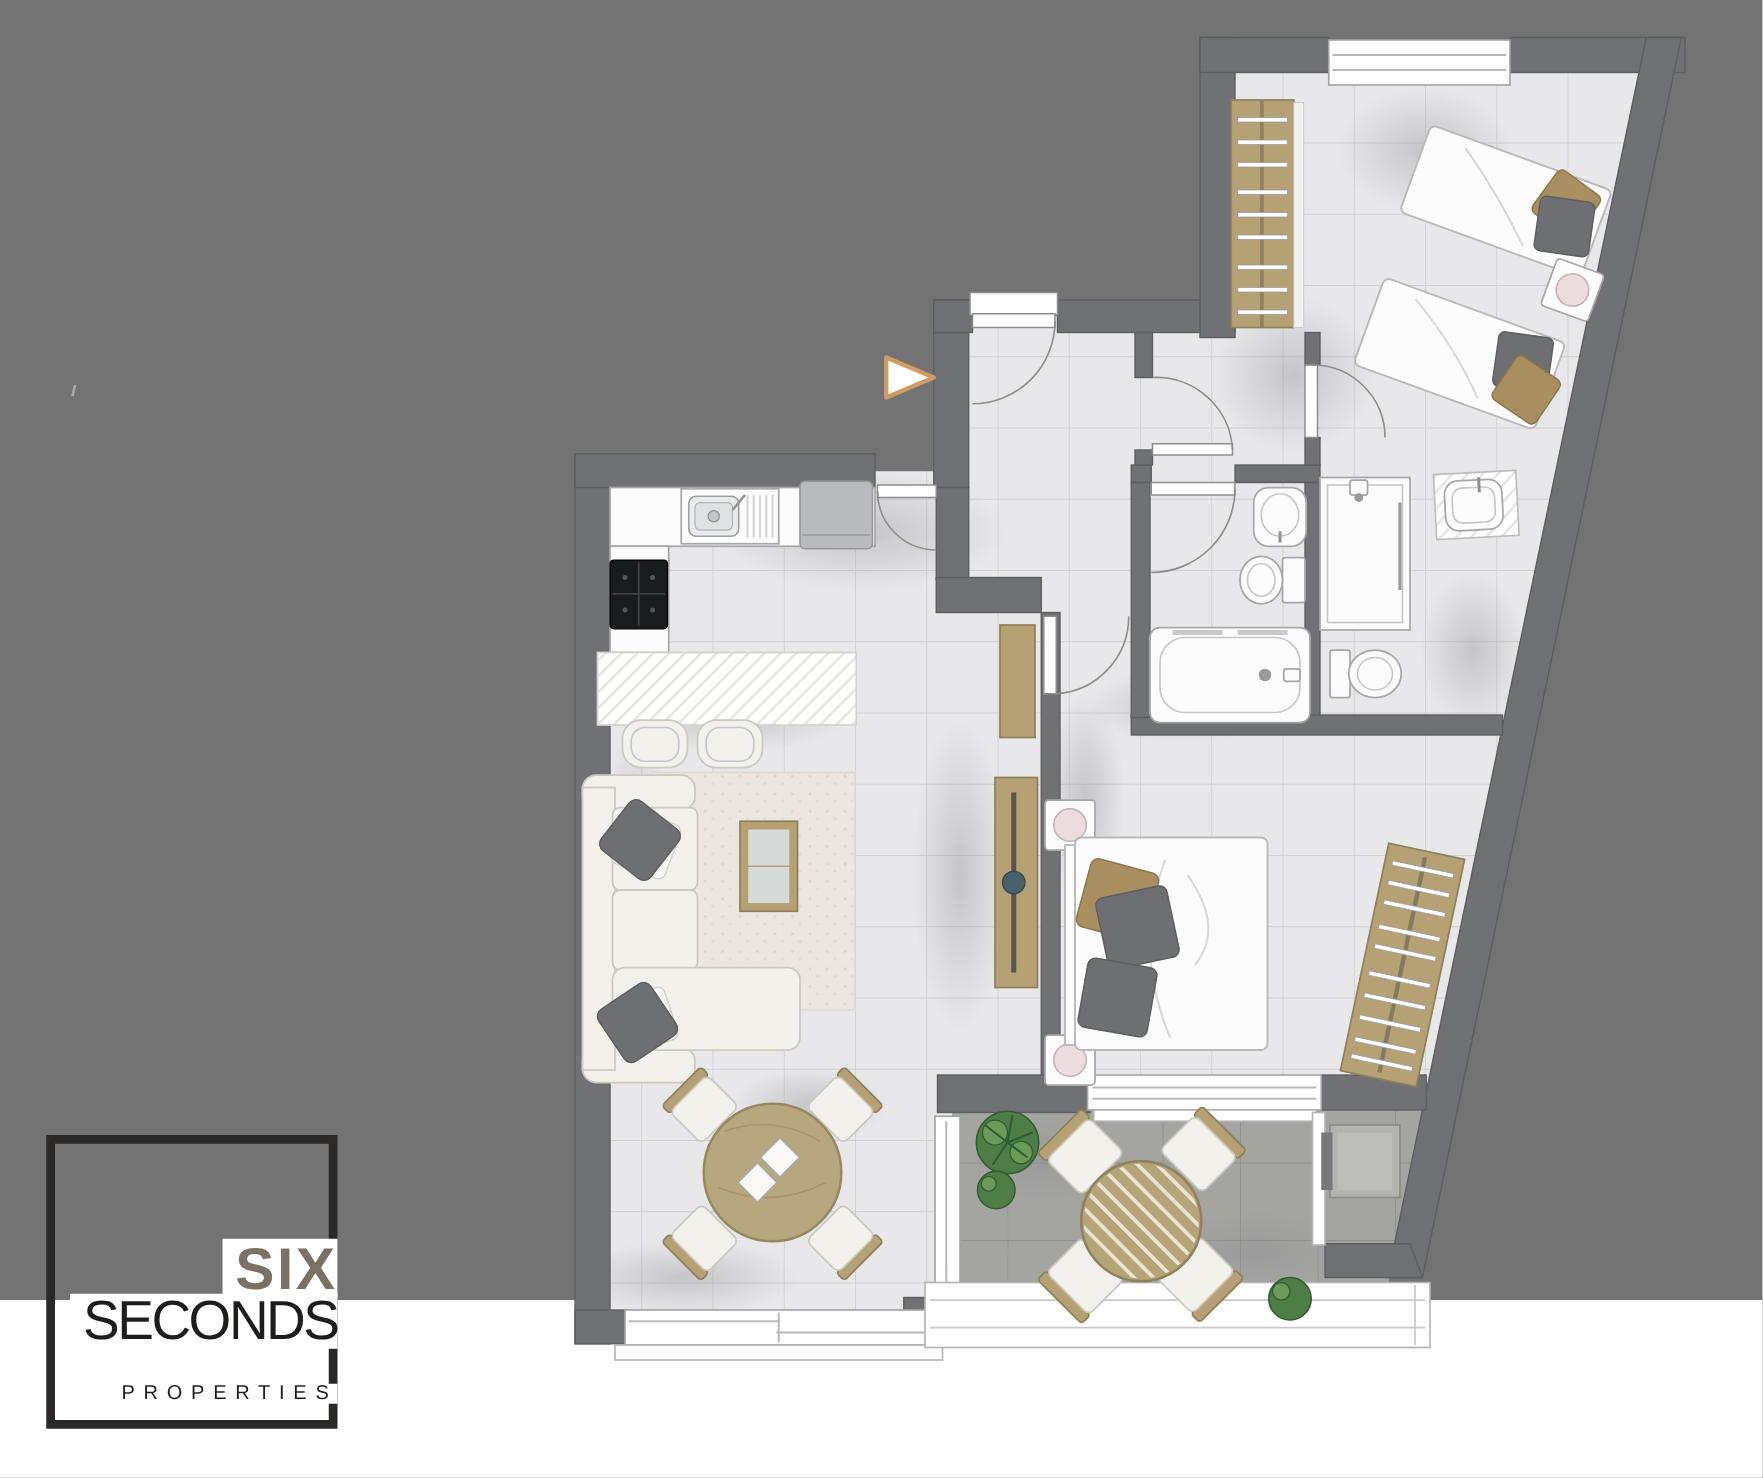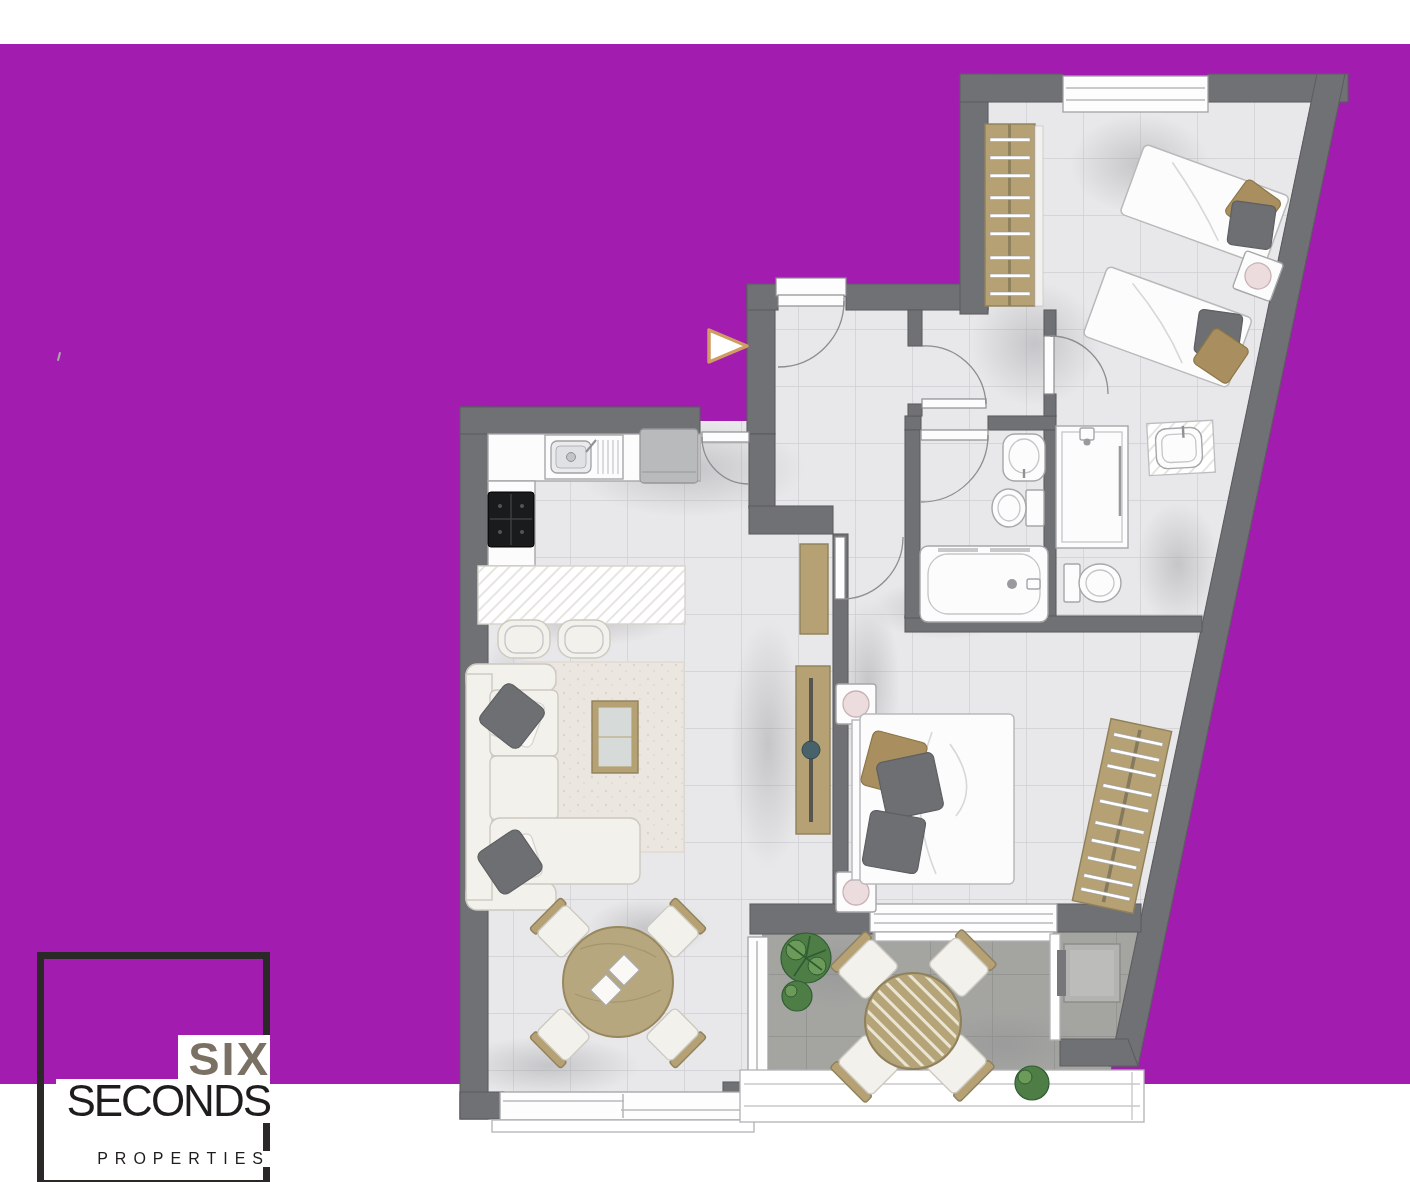--- a/index.html
+++ b/index.html
@@ -1,17 +1,17 @@
 <!DOCTYPE html>
 <html style="--wall: #707174; --wallEdge: #5d5e61; --floor: #e8e8ea; --floorGrout: #cfcfd4; --terraceFloor: #a4a4a1; --terraceGrout: #8f8f8b; --wood: #b5a173; --woodEdge: #8f815c; --fixture: #fcfcfc; --fixtureLine: #a7a7ab; --fabric: #f3f1ec; --fabricLine: #ccc9c1; --pillow: #6d6f72; --pillowTan: #a98f5f; --rug: #ebe6df; --plant: #4e7d46; --plantDark: #2f5c33; --appliance: #b9babc; --hob: #1a1b1d; --lamp: #ecdcdd; --duvetLine: #d8d8da; --shadow: #8d8d93; --arrow: #cf9d63; --logoBorder: #2b2927; --logoSix: #7b7064; --logoText: #1f1d1b;"><head>
 <meta charset="utf-8">
 <style>
   html,body{margin:0;padding:0;background:#ffffff;width:1410px;height:1182px;overflow:hidden;
     font-family:"Liberation Sans", sans-serif;}
-  #stage{position:relative;width:1410px;height:1040px;background:#a21caf;margin-top:44px;}
+  #stage{position:relative;width:1410px;height:1040px;background:#737373;}
   svg{position:absolute;left:0;top:0;}
   
   .wall{fill:var(--wall);stroke:var(--wallEdge);stroke-width:1.1;}
   .floorL{fill:url(#tileL);}
   .floorT{fill:url(#tileT);}
   .fixture{fill:var(--fixture);stroke:var(--fixtureLine);stroke-width:1.4;}
   .fixIn{fill:none;stroke:#c6c6ca;stroke-width:1.3;}
   .fabric{fill:var(--fabric);stroke:var(--fabricLine);stroke-width:1.4;}
   .bedsheet{fill:var(--fixture);stroke:#b9b9bc;stroke-width:1.5;}
   .fold{fill:none;stroke:var(--duvetLine);stroke-width:1.6;}

